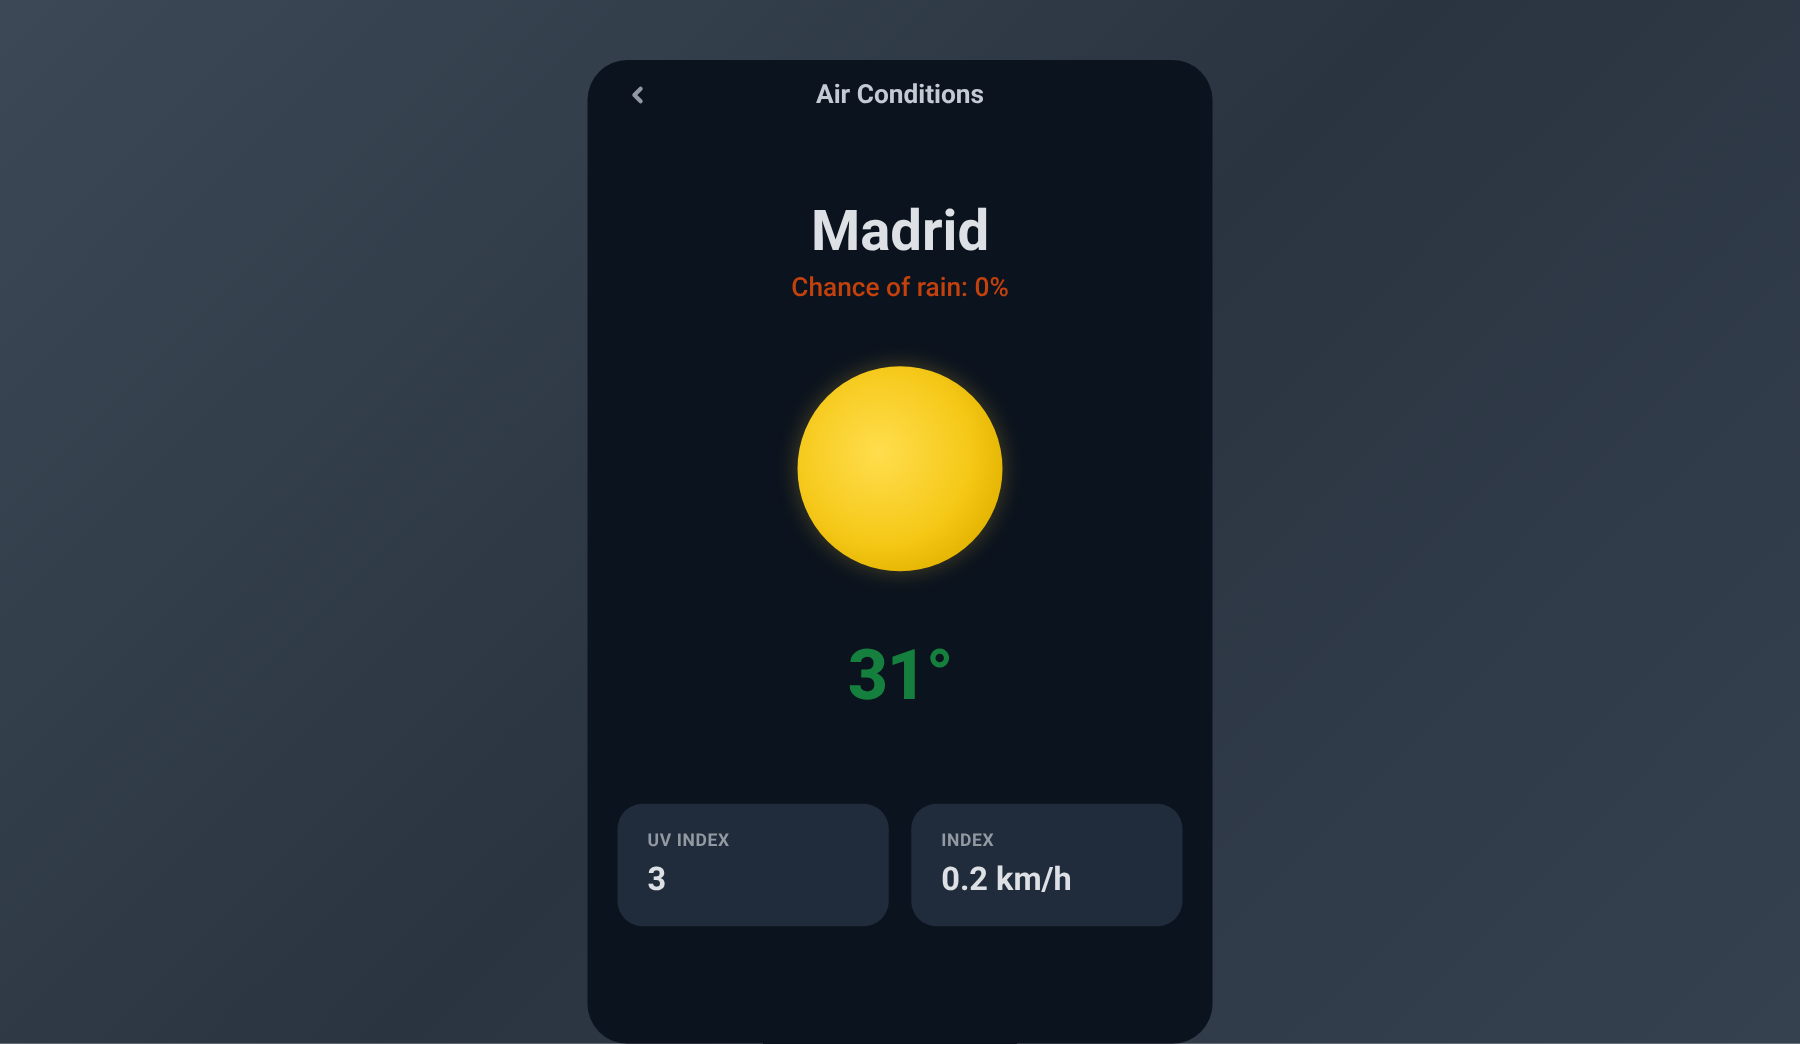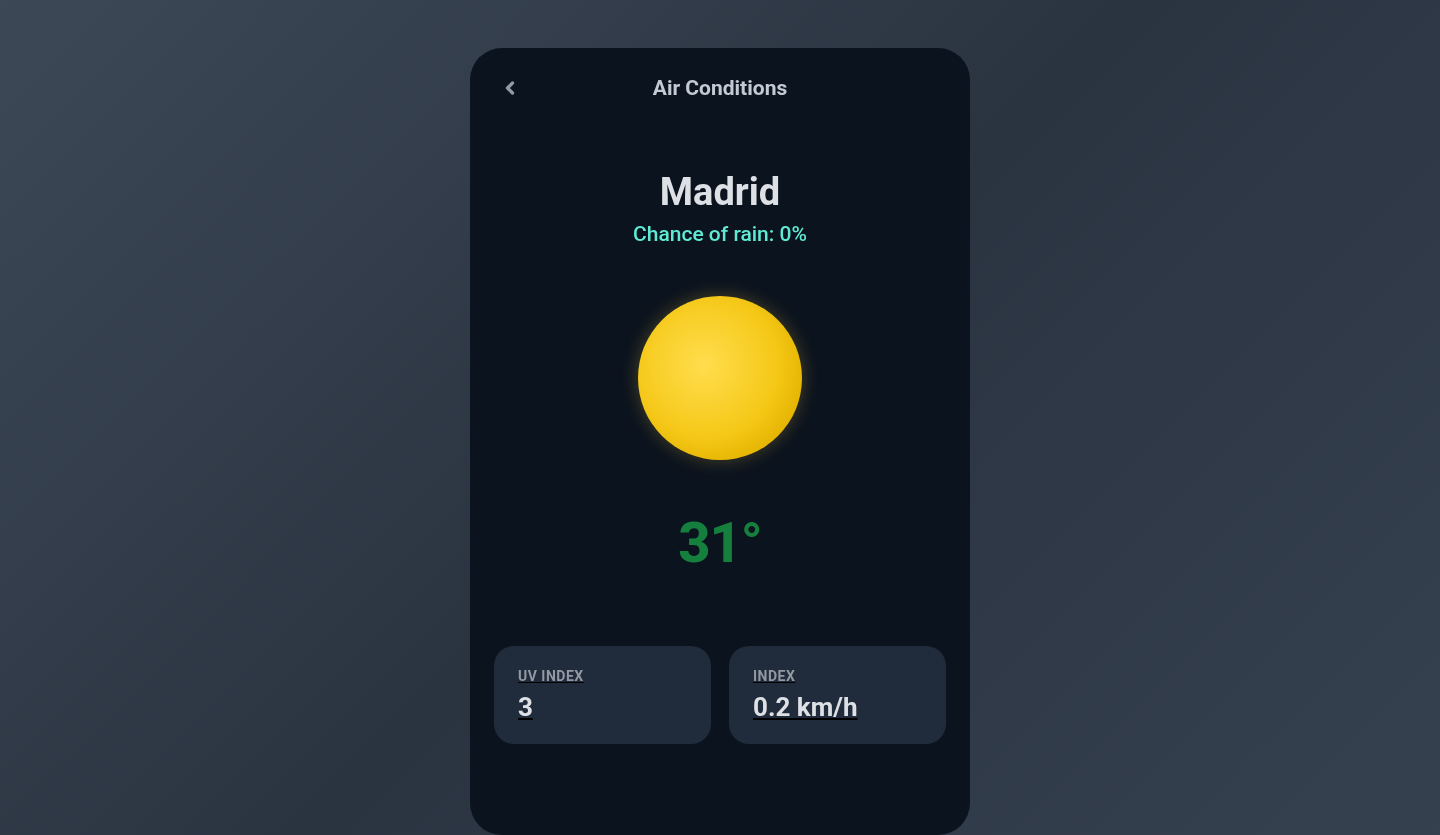--- a/index.html
+++ b/index.html
@@ -16,21 +16,21 @@
       display: flex;
       justify-content: center;
       overflow: hidden;
     }
 
     .phone-frame {
       width: 500px;
       background: #0b131e;
       border-radius: 32px;
       margin-top: 48px;
-      padding: 28px 24px;
+      padding: 16px 24px;
       position: relative;
       overflow: hidden;
     }
 
     .header {
       display: flex;
       align-items: center;
       justify-content: center;
       position: relative;
       margin-bottom: 70px;
@@ -59,27 +59,27 @@
       font-weight: 700;
     }
 
     .city-section {
       text-align: center;
       margin-bottom: 50px;
     }
 
     .city-name {
       color: #dde0e4;
-      font-size: 38px;
+      font-size: 45px;
       font-weight: 700;
       margin-bottom: 8px;
     }
 
     .rain-chance {
-      color: #5eead4;
+      color: #c2410c;
       font-size: 21px;
       font-weight: 500;
     }
 
     .weather-icon {
       display: flex;
       justify-content: center;
       margin-bottom: 50px;
     }
 
@@ -104,21 +104,20 @@
     .stats-grid {
       display: grid;
       grid-template-columns: 1fr 1fr;
       gap: 18px;
     }
 
     .stat-card {
       background: #202b3b;
       border-radius: 20px;
       padding: 22px 24px;
-      text-decoration: underline;
     }
 
     .stat-label {
       color: #9399a2;
       font-size: 14px;
       font-weight: 700;
       letter-spacing: 0.5px;
       margin-bottom: 8px;
     }
 

